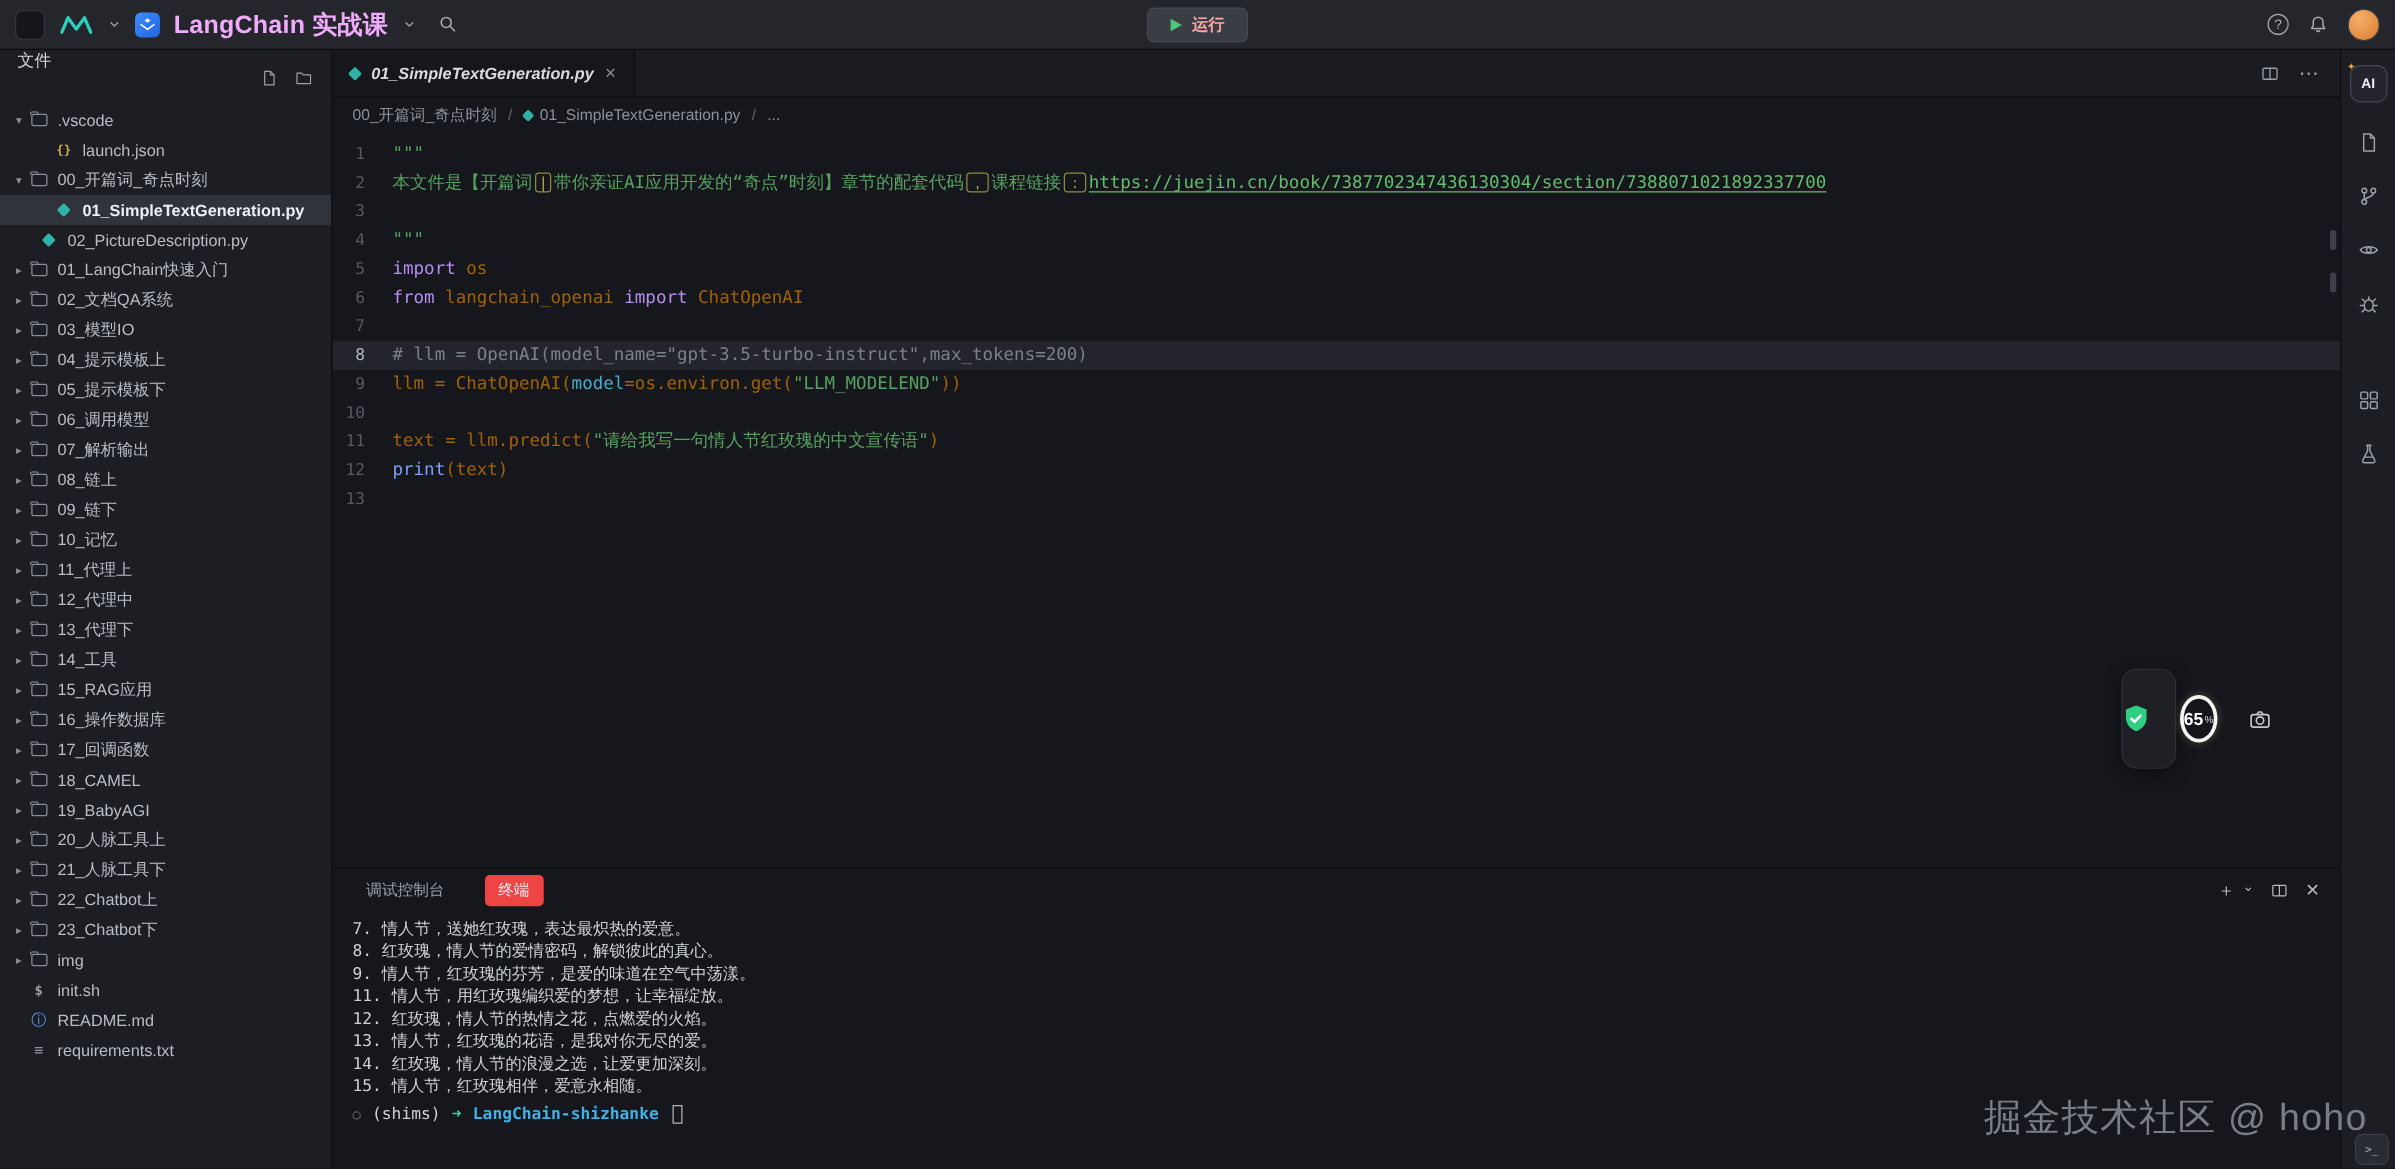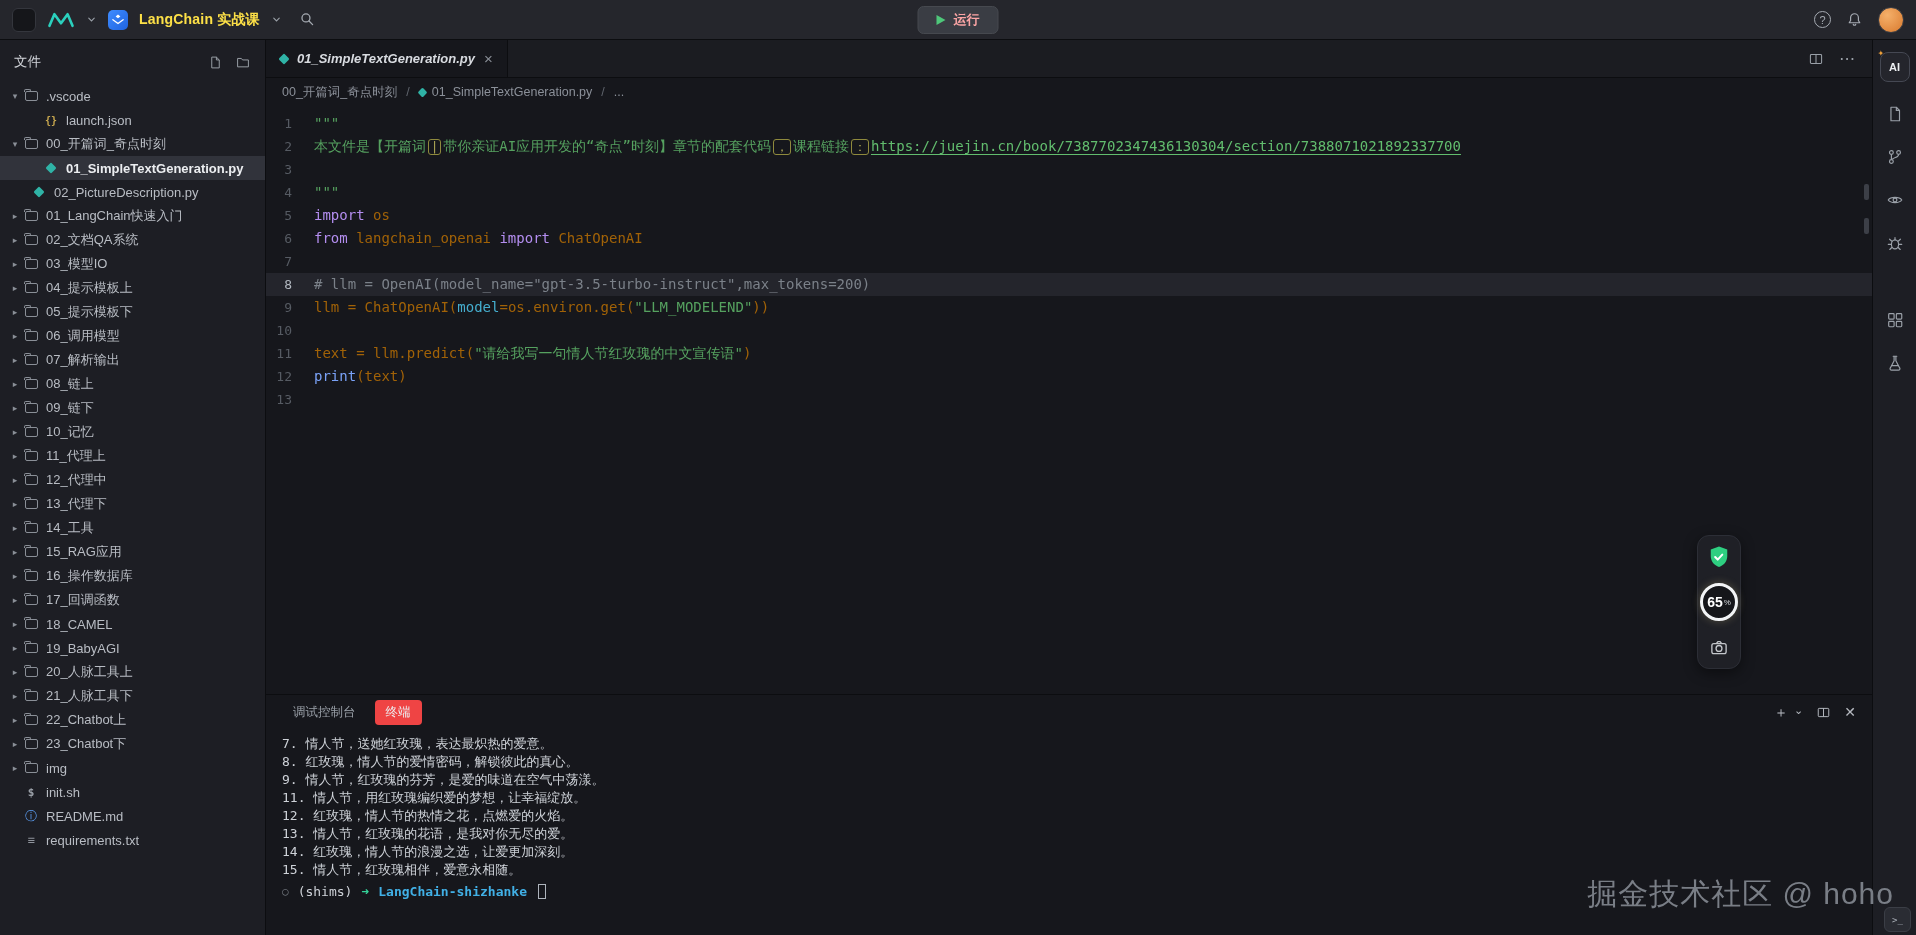--- a/index.html
+++ b/index.html
@@ -5,32 +5,32 @@
   *{margin:0;padding:0;box-sizing:border-box}
   html,body{width:1916px;height:935px;overflow:hidden;background:#101114}
   body{font-family:"Liberation Sans","DejaVu Sans",sans-serif;font-size:13px;color:#c7cad1}
   .app{position:relative;width:1916px;height:935px;background:#16171c;overflow:hidden}
 
   
   .topbar{position:absolute;top:0;left:0;right:0;height:40px;background:#25262c;border-bottom:1px solid #0c0d10;display:flex;align-items:center;padding:0 12px;z-index:8}
   .tb-left{display:flex;align-items:center;gap:11px}
   .win-icon{width:24px;height:24px;border-radius:6px;background:#15161a;border:1px solid #34363d}
   .icon-btn{display:flex;align-items:center;justify-content:center;cursor:pointer}
-  .proj-title{font-size:14px;font-weight:700;color:#fde047;letter-spacing:.2px;cursor:pointer}
+  .proj-title{font-size:20px;font-weight:700;color:#f0abfc;letter-spacing:.2px;cursor:pointer}
   .course-icon{width:20px;height:20px;border-radius:5px;background:linear-gradient(135deg,#3f8cff,#1f64e0);display:flex;align-items:center;justify-content:center}
   .run-btn{position:absolute;left:50%;transform:translateX(-50%);top:6px;height:28px;padding:0 18px;background:#3a3d44;border:1px solid #46494f;border-radius:6px;display:flex;align-items:center;gap:8px;cursor:pointer}
   .play{width:0;height:0;border-left:9px solid #4ec77a;border-top:5.5px solid transparent;border-bottom:5.5px solid transparent}
   .run-label{color:#fca5a5;font-size:13px;font-weight:600}
   .tb-right{margin-left:auto;display:flex;align-items:center;gap:15px}
   .help{width:17px;height:17px;border-radius:50%;border:1.4px solid #a6abb3;color:#a6abb3;font-size:11px;display:flex;align-items:center;justify-content:center;cursor:pointer}
   .avatar{width:26px;height:26px;border-radius:50%;background:radial-gradient(circle at 35% 30%,#f5b06a,#d97a2e);border:1px solid #3a3d44;cursor:pointer}
 
   
   .sidebar{position:absolute;top:40px;left:0;width:266px;bottom:0;background:#1d1e24;border-right:1px solid #0c0d10;z-index:6}
-  .sidebar-header{height:44px;display:flex;align-items:center;padding:0 14px;color:#d0d3d8;font-size:13.5px}
+  .sidebar-header{height:44px;display:flex;padding:0 14px;color:#d0d3d8;font-size:13.5px}
   .sh-actions{margin-left:auto;display:flex;gap:12px}
   .tree{position:absolute;top:44px;left:0;right:0;bottom:0;overflow:hidden}
   .tree-row{height:24px;display:flex;align-items:center;font-size:13px;color:#b9bdc4;cursor:pointer;white-space:nowrap;overflow:hidden}
   .tree-row.selected{background:#31333b;color:#eceef1;font-weight:600}
   .chev{width:14px;flex:none;font-size:9px;color:#8a8f97;text-align:center}
   .fic{width:18px;height:16px;flex:none;display:flex;align-items:center;justify-content:center;margin-right:6px;font-family:"DejaVu Sans Mono",monospace}
   .fic-json{color:#caa94f;font-size:10px;font-weight:700}
   .fic-sh{color:#9aa0a8;font-size:11px;font-weight:700}
   .fic-md{color:#5b9cf0;font-size:12px}
   .fic-txt{color:#8f949c;font-size:12px}
@@ -82,21 +82,21 @@
   .pa.caret{font-size:11px;margin-left:-7px;position:relative;top:-2px}
   .term{flex:1;padding:6px 16px 0 16px;font-family:"DejaVu Sans Mono","Liberation Mono",monospace;font-size:13px;color:#ced2d8}
   .term-line{height:18px;line-height:18px;white-space:pre}
   .prompt{display:flex;align-items:center;gap:9px;margin-top:5px}
   .t-ind{color:#6d7279;font-size:11px}
   .t-arrow{color:#34d399;font-weight:700}
   .t-cwd{color:#41b0e6;font-weight:700}
   .t-cursor{display:inline-block;width:8px;height:15px;border:1px solid #aeb4bc;margin-left:2px}
 
   
-  .float-widget{position:absolute;right:175px;top:535px;width:44px;border-radius:12px;background:#1f2026;border:1px solid #2c2e36;box-shadow:0 4px 14px rgba(0,0,0,.45);display:flex;flex-direction:column;align-items:center;padding:5px 0;gap:10px;z-index:9}
+  .float-widget{position:absolute;right:175px;top:535px;width:44px;border-radius:12px;background:#1f2026;border:1px solid #2c2e36;box-shadow:0 4px 14px rgba(0,0,0,.45);display:flex;flex-direction:row;align-items:center;padding:20px 0;gap:24px;z-index:9}
   .fw-item{width:32px;height:32px;border-radius:8px;display:flex;align-items:center;justify-content:center;cursor:pointer}
   .score-circle{width:38px;height:38px;border-radius:50%;border:3px solid #f2f4f6;background:#15161a;display:flex;align-items:center;justify-content:center;color:#fff;font-weight:700;font-size:14px;cursor:pointer;box-shadow:0 0 8px rgba(240,220,140,.25)}
   .score-circle sup{font-size:8px;font-weight:400;color:#d7dade;margin-left:1px}
   .watermark{position:absolute;right:22px;top:874px;font-size:30px;color:#8b9099;opacity:.85;letter-spacing:1px;z-index:9;white-space:nowrap}
   .corner-btn{position:absolute;right:5px;bottom:3px;width:27px;height:25px;border-radius:6px;background:#2a2c33;border:1px solid #3b3e46;display:flex;align-items:center;justify-content:center;z-index:10;cursor:pointer;font-family:"DejaVu Sans Mono",monospace;font-size:9px;color:#aab0b8}
   svg{display:block}
 </style>
 </head>
 <body>
 
@@ -481,21 +481,21 @@
     <div class="ab-icon">
       <svg width="18" height="18" viewBox="0 0 20 20" stroke="#9ba1a9" stroke-width="1.3" fill="none" stroke-linecap="round" stroke-linejoin="round">
           <path d="M8 2.5h4M9 2.5v5L4.8 15.5A1.6 1.6 0 006.2 18h7.6a1.6 1.6 0 001.4-2.5L11 7.5v-5"></path>
           <path d="M6.6 13h6.8"></path>
         </svg>
     </div>
   </div>
 
   <section class="panel">
     <div class="panel-header">
-      <div class="panel-tabs" style="display:flex;gap:8px">
+      <div class="panel-tabs" style="display:flex;gap:21px">
           <span class="ptab">调试控制台</span>
           <span class="ptab active">终端</span>
         </div>
       <div class="panel-actions">
         <span class="pa">＋</span>
         <span class="pa caret">⌄</span>
         <span class="icon-btn">
           <svg width="15" height="15" viewBox="0 0 20 20">
               <rect x="3" y="4.5" width="14" height="11" rx="1.2" stroke="#b6bac1" stroke-width="1.3" fill="none"></rect>
               <path d="M10 4.5v11" stroke="#b6bac1" stroke-width="1.3"></path>

